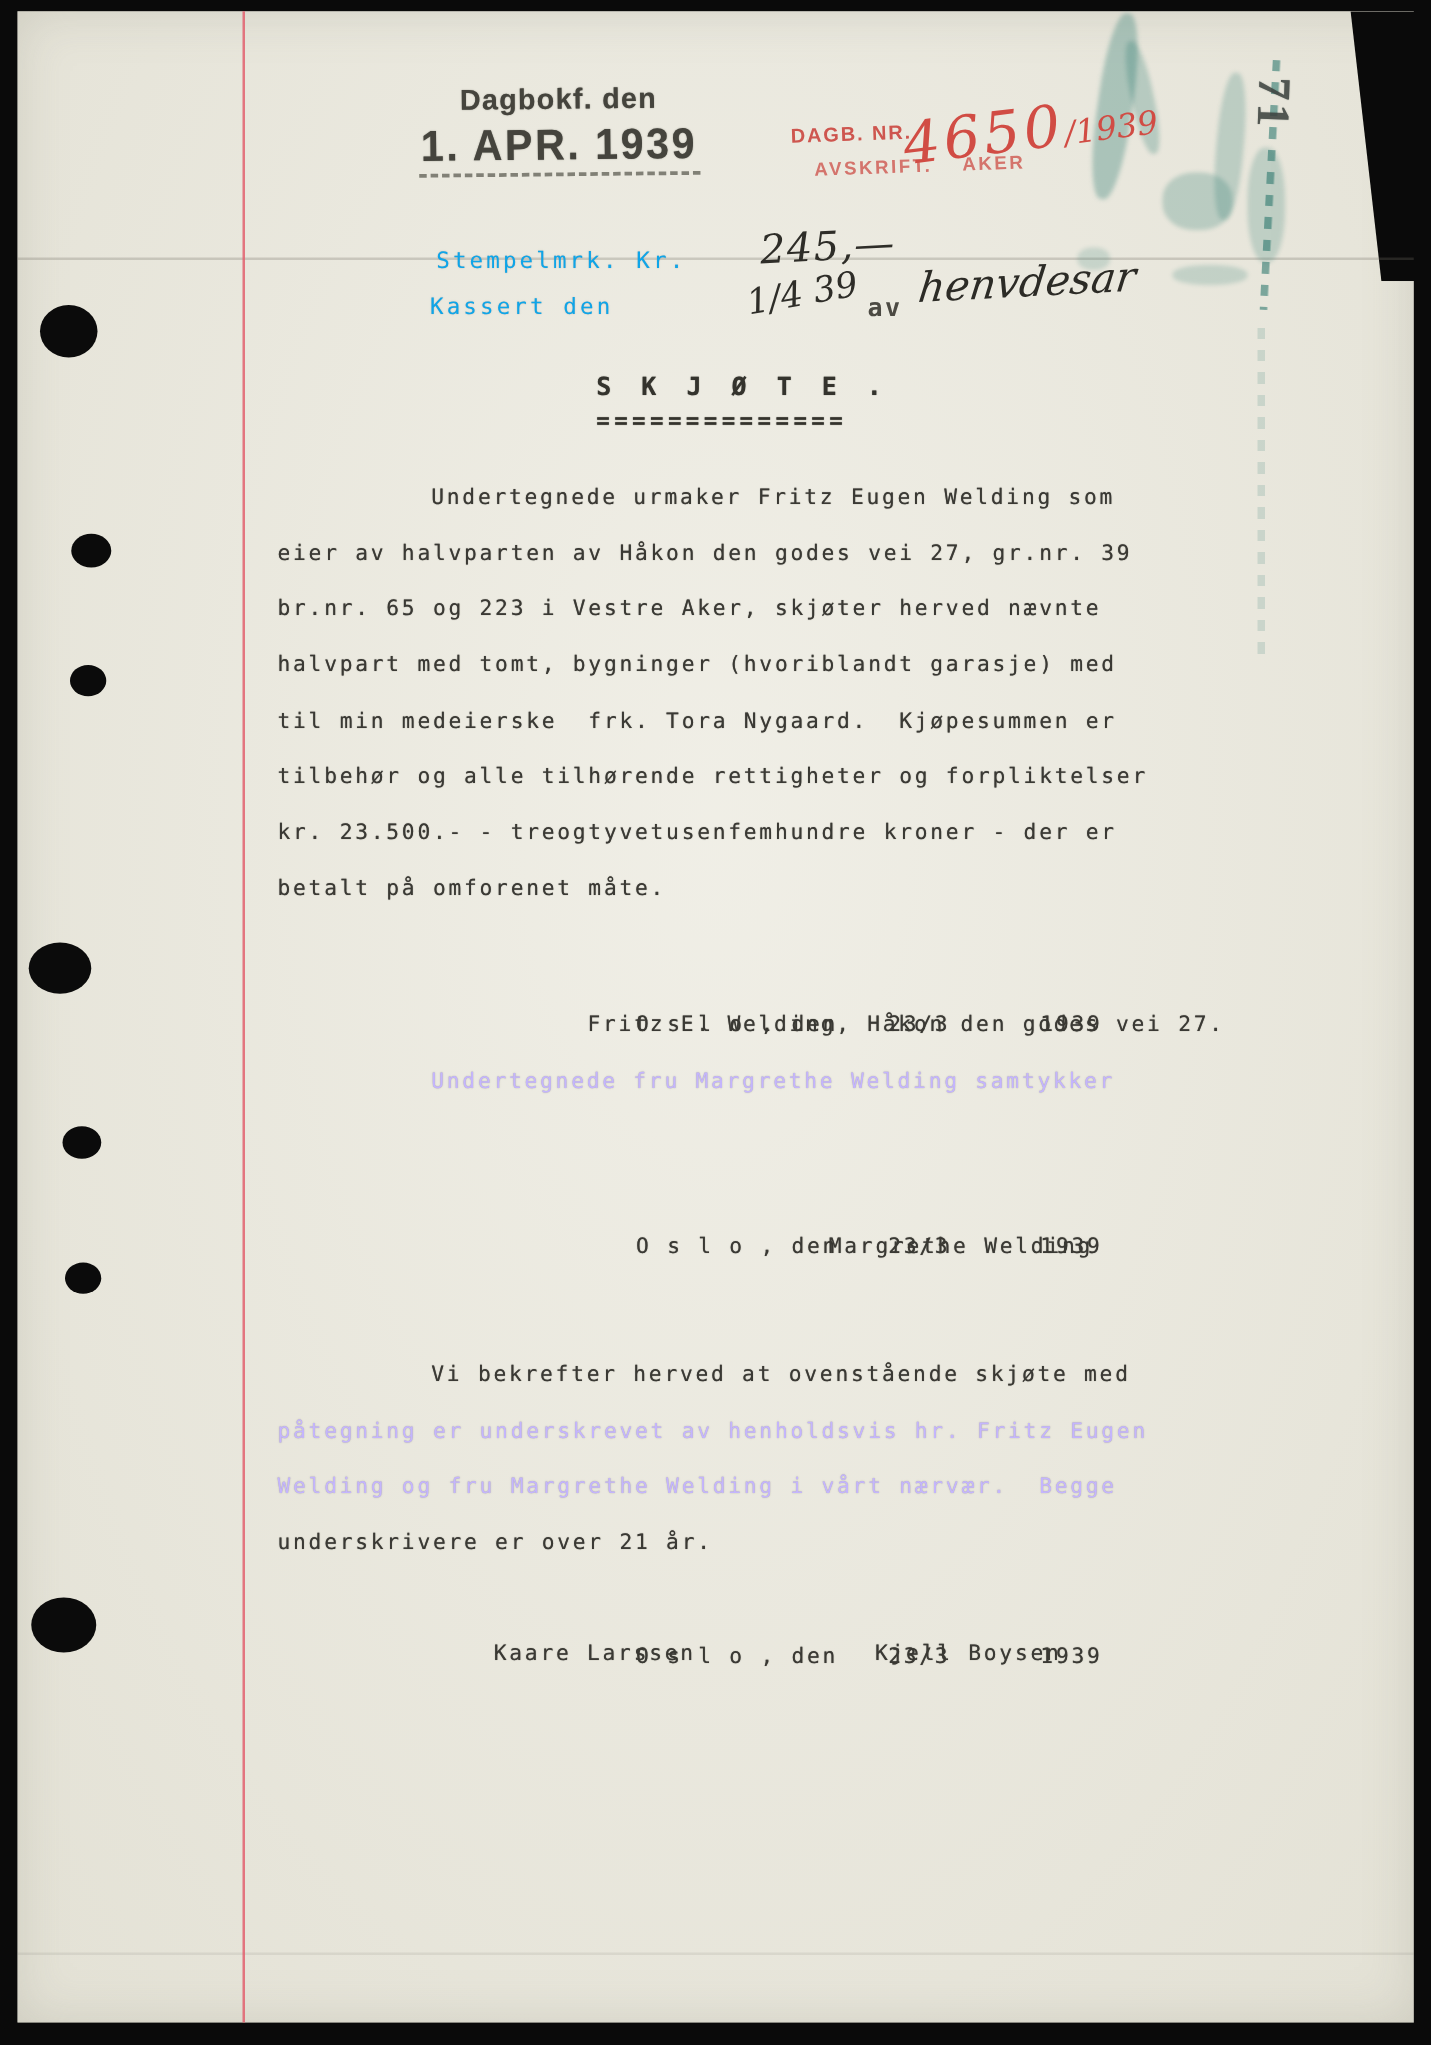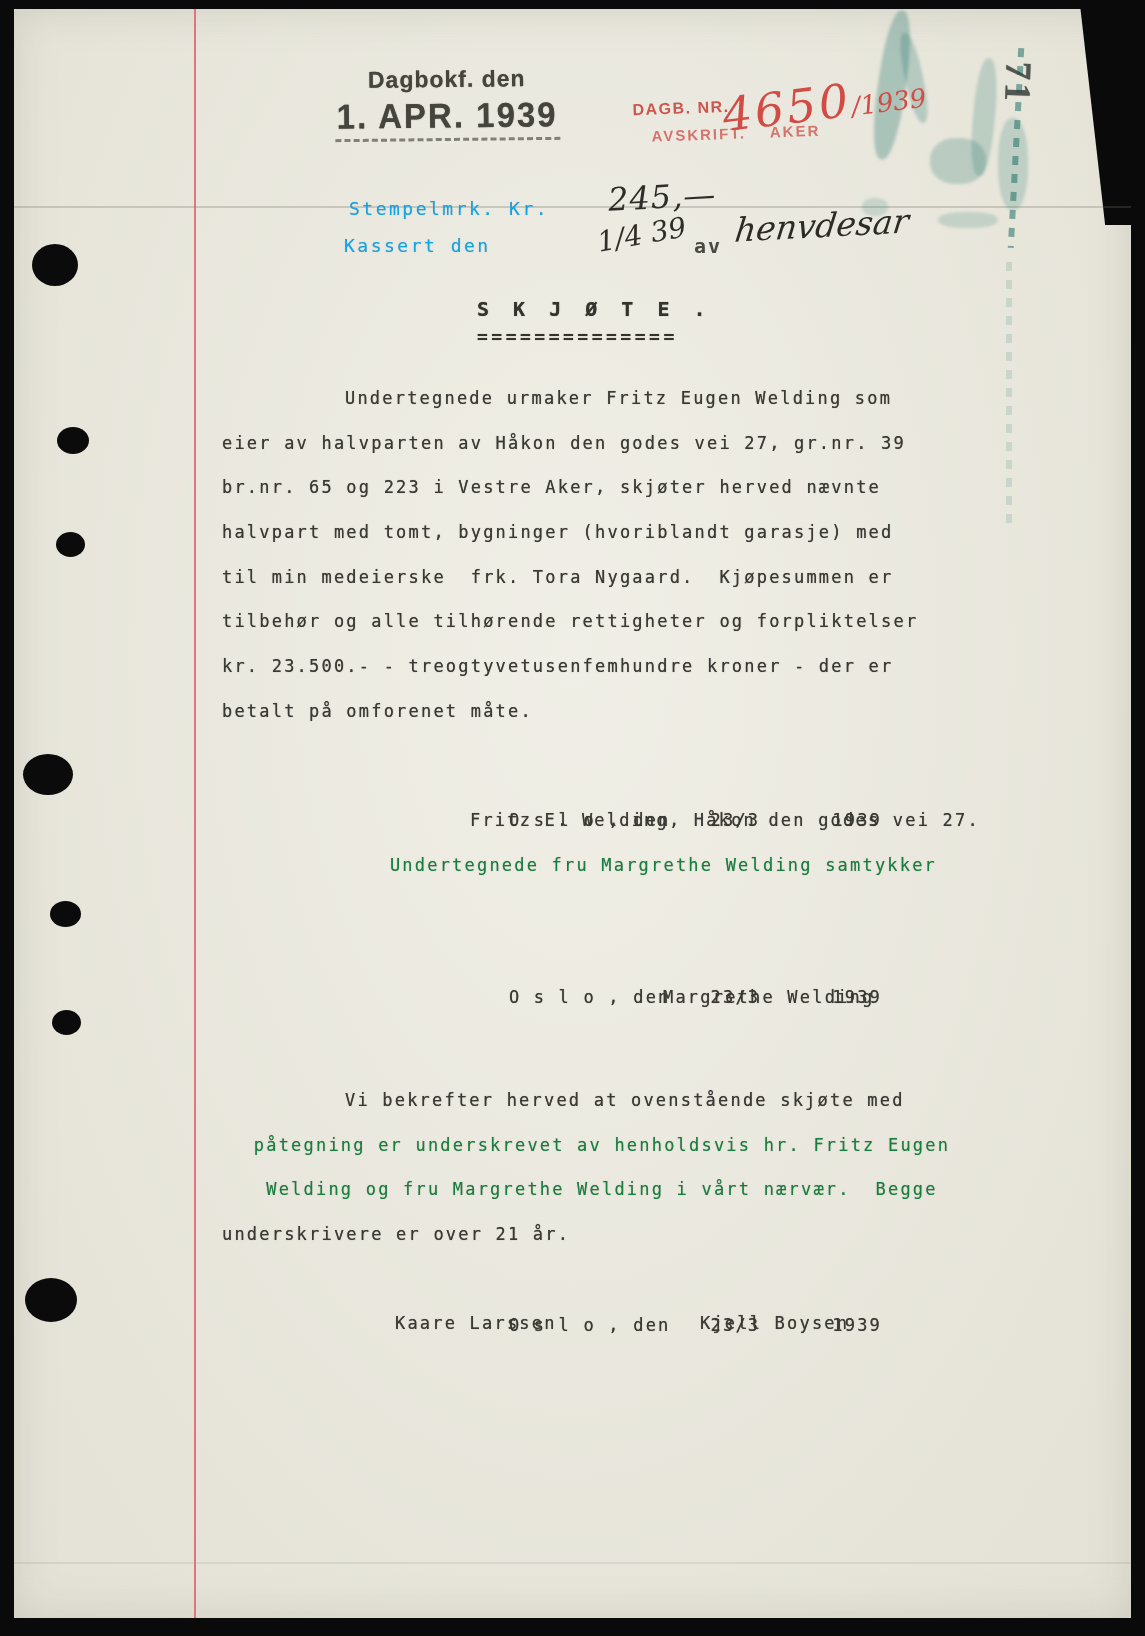--- a/index.html
+++ b/index.html
@@ -64,21 +64,21 @@
   .hand.frac{left:597px;top:218px;font-size:28px;transform:rotate(-10deg);}
   .typed-dark-av{position:absolute;left:694px;top:234px;font-size:20px;font-weight:bold;
     letter-spacing:2px;color:#4c4a43;}
   .hand.sig-scrawl{left:735px;top:206px;font-size:33px;transform:rotate(-3deg) skewX(-10deg);
     letter-spacing:0px;color:#2c2b26;}
 
   
   .tline{white-space:pre;height:44.7px;line-height:44.7px;font-size:17px;letter-spacing:2.2px;
     color:#3a3934;text-shadow:0 0 .7px rgba(55,54,46,.75);}
   .indent{padding-left:123px;}
-  .faint{color:#15803d;text-shadow:0 0 1px rgba(100,97,88,.55);text-align:center;}
+  .faint{color:#c4b5fd;text-shadow:0 0 1px rgba(100,97,88,.55);}
   .block{position:absolute;}
   .title-block{position:absolute;left:477px;top:297px;color:#34332d;}
   .title-block .t{font-size:20px;font-weight:bold;letter-spacing:6px;white-space:pre;
     text-shadow:0 0 .8px rgba(50,50,42,.8);}
   .title-block .u{font-size:18px;font-weight:bold;letter-spacing:3.5px;margin-top:5px;
     text-shadow:0 0 .8px rgba(50,50,42,.8);}
   .dateline{position:absolute;left:484px;}
   .dateline .day{display:inline-block;margin-left:40px;}
   .dateline .year{display:inline-block;margin-left:72px;}
   .wit{position:absolute;top:1301px;}

